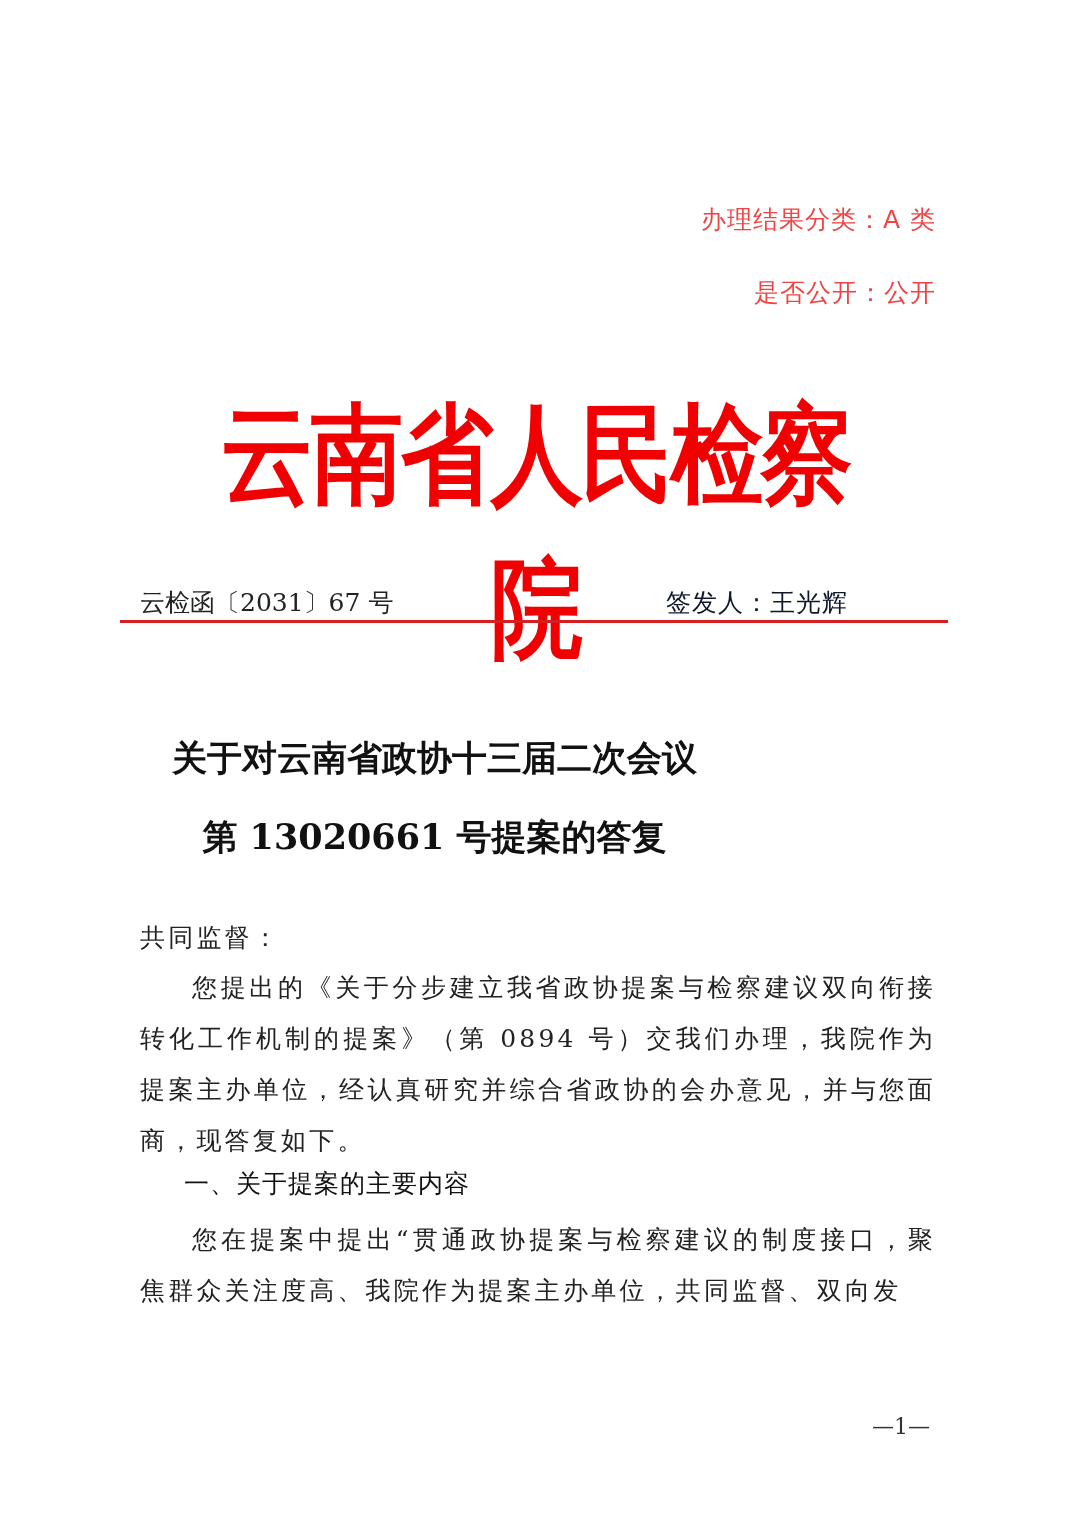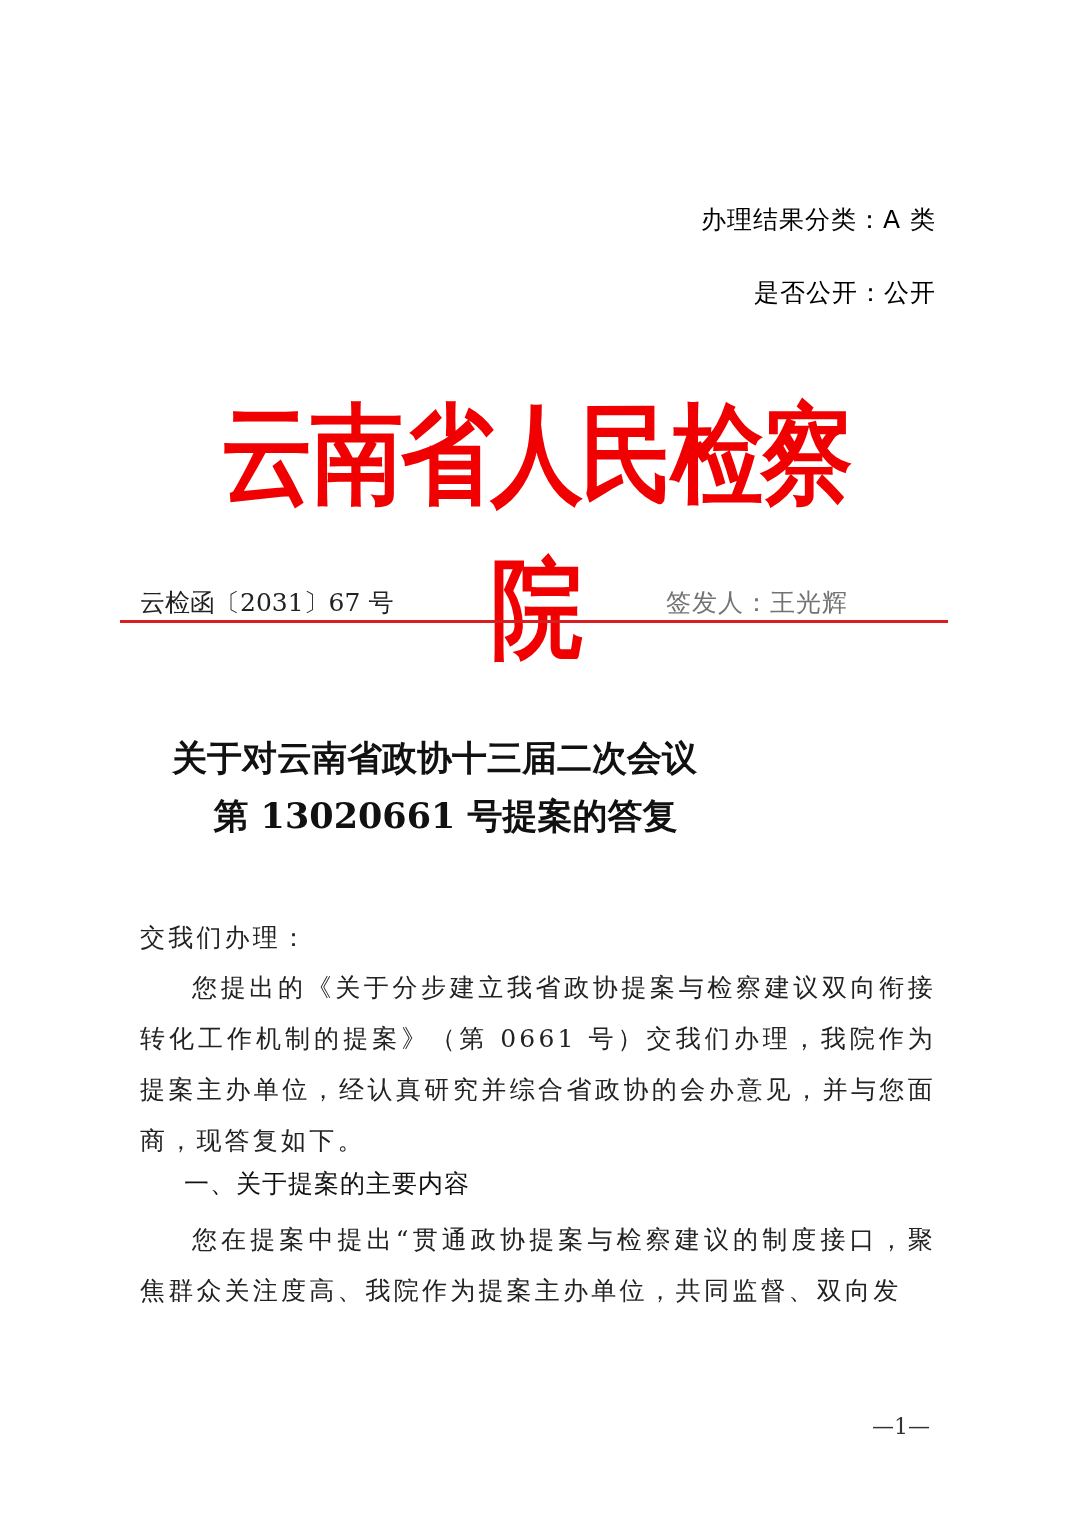--- a/index.html
+++ b/index.html
@@ -1,29 +1,29 @@
 <!DOCTYPE html>
 <html><head>
 <meta charset="utf-8">
 <style>
   html, body { margin: 0; padding: 0; background: #ffffff; }
   body { width: 1074px; height: 1520px; position: relative; overflow: hidden;
          font-family: "DejaVu Serif", "Liberation Serif", serif; color: #1a1a1a; }
-  .meta { position: absolute; right: 138px; font-family: "DejaVu Sans", sans-serif; font-size: 25px; letter-spacing: 1px; color: #000000; }
+  .meta { position: absolute; right: 138px; font-family: "DejaVu Sans", sans-serif; font-size: 25px; letter-spacing: 1px; color: #ef4444; }
   .meta.m1 { top: 203px; }
   .meta.m2 { top: 256px; margin-top: 20px; }
   .org { position: absolute; left: 186px; top: 378px; width: 700px; text-align: center;
          font-family: "DejaVu Serif", serif; font-weight: bold; font-size: 92px; color: #f00000;
          letter-spacing: -2px; transform: scaleY(1.18); transform-origin: top center; line-height: 130px; }
   .docno { position: absolute; left: 140px; top: 586px; font-size: 25px; color: #222; }
-  .signer { position: absolute; left: 666px; top: 586px; font-size: 25px; color: #737373; letter-spacing: 1px; }
+  .signer { position: absolute; left: 666px; top: 586px; font-size: 25px; color: #0f172a; letter-spacing: 1px; }
   .redline { position: absolute; left: 120px; top: 620px; width: 828px; height: 3px; background: #d81e1e; }
   .title { position: absolute; left: 0; width: 869px; text-align: center; font-weight: bold; font-size: 35px; color: #111; }
   .title.t1 { top: 735px; }
-  .title.t2 { top: 793px; margin-left: 11px; }
+  .title.t2 { top: 814px; }
   .body { position: absolute; left: 140px; width: 796px; font-size: 25px; line-height: 51px; color: #222; letter-spacing: 3.2px; }
   .salute { top: 912px; }
   .p1 { top: 962px; text-indent: 52px; text-align: justify; }
   .h1 { position: absolute; left: 184px; top: 1167px; font-family: Liberation Mono, monospace; font-size: 25px; color: #111; letter-spacing: 1px; }
   .p2 { top: 1214px; text-indent: 52px; text-align: justify; }
   .pageno { position: absolute; left: 872px; top: 1414px; font-size: 22px; color: #333; }
 </style>
 </head>
 <body>
 
@@ -32,18 +32,18 @@
 
 <div class="org">云南省人民检察院</div>
 
 <div class="docno">云检函〔2031〕67 号</div>
 <div class="signer">签发人：王光辉</div>
 <div class="redline"></div>
 
 <div class="title t1">关于对云南省政协十三届二次会议</div>
 <div class="title t2">第 13020661 号提案的答复</div>
 
-<div class="body salute">交我们办理：</div>
-<div class="body p1">您提出的《关于分步建立我省政协提案与检察建议双向衔接转化工作机制的提案》（第 0661 号）交我们办理，我院作为提案主办单位，经认真研究并综合省政协的会办意见，并与您面商，现答复如下。</div>
+<div class="body salute">共同监督：</div>
+<div class="body p1">您提出的《关于分步建立我省政协提案与检察建议双向衔接转化工作机制的提案》（第 0894 号）交我们办理，我院作为提案主办单位，经认真研究并综合省政协的会办意见，并与您面商，现答复如下。</div>
 <div class="h1">一、关于提案的主要内容</div>
 <div class="body p2">您在提案中提出“贯通政协提案与检察建议的制度接口，聚焦群众关注度高、我院作为提案主办单位，共同监督、双向发</div>
 
 <div class="pageno">—1—</div>
 
 </body></html>

